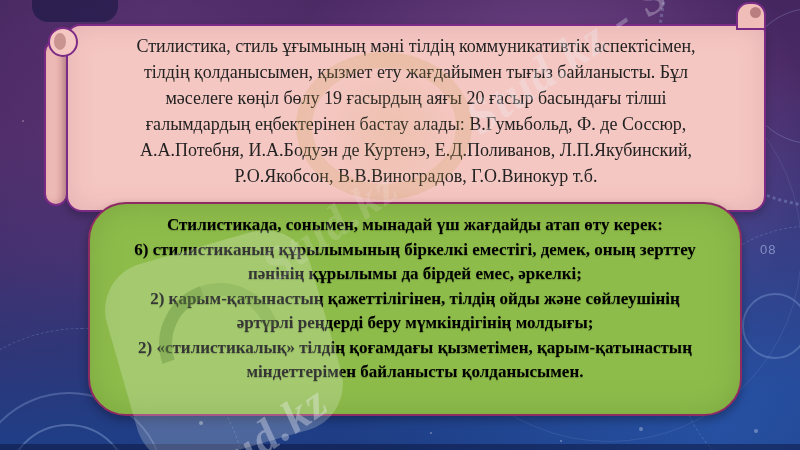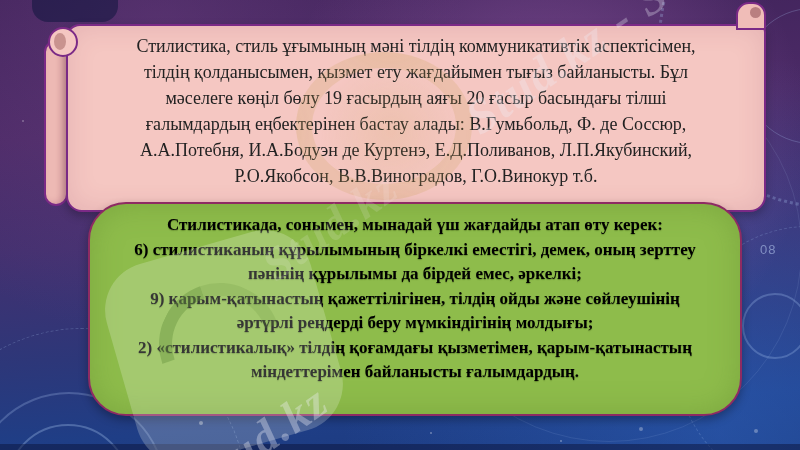--- a/index.html
+++ b/index.html
@@ -117,24 +117,24 @@
   </div>
   <div class="abs scrollCurlR">
     <div class="inner"></div>
   </div>
 
   <div class="abs greenBox">
     <div class="greenText">
       <div>Стилистикада, сонымен, мынадай үш жағдайды атап өту керек:</div>
       <div>6) стилистиканың құрылымының біркелкі еместігі, демек, оның зерттеу</div>
       <div>пәнінің құрылымы да бірдей емес, әркелкі;</div>
-      <div>9) қарым-қатынастың қажеттілігінен, тілдің ойды және сөйлеушінің</div>
+      <div>2) қарым-қатынастың қажеттілігінен, тілдің ойды және сөйлеушінің</div>
       <div>әртүрлі реңдерді беру мүмкіндігінің молдығы;</div>
       <div>2) «стилистикалық» тілдің қоғамдағы қызметімен, қарым-қатынастың</div>
-      <div>міндеттерімен байланысты ғалымдардың.</div>
+      <div>міндеттерімен байланысты қолданысымен.</div>
     </div>
   </div>
 
   <div class="wm wmTopRight">Stud.kz - Stud</div>
   <div class="wm wmMiddle">Stud.kz</div>
   <div class="wm wmBottomLeft">Stud.kz</div>
   <div class="abs wmLogoSquare">
     <div class="bird"></div>
   </div>
   <div class="abs wmGoldRing"></div>

